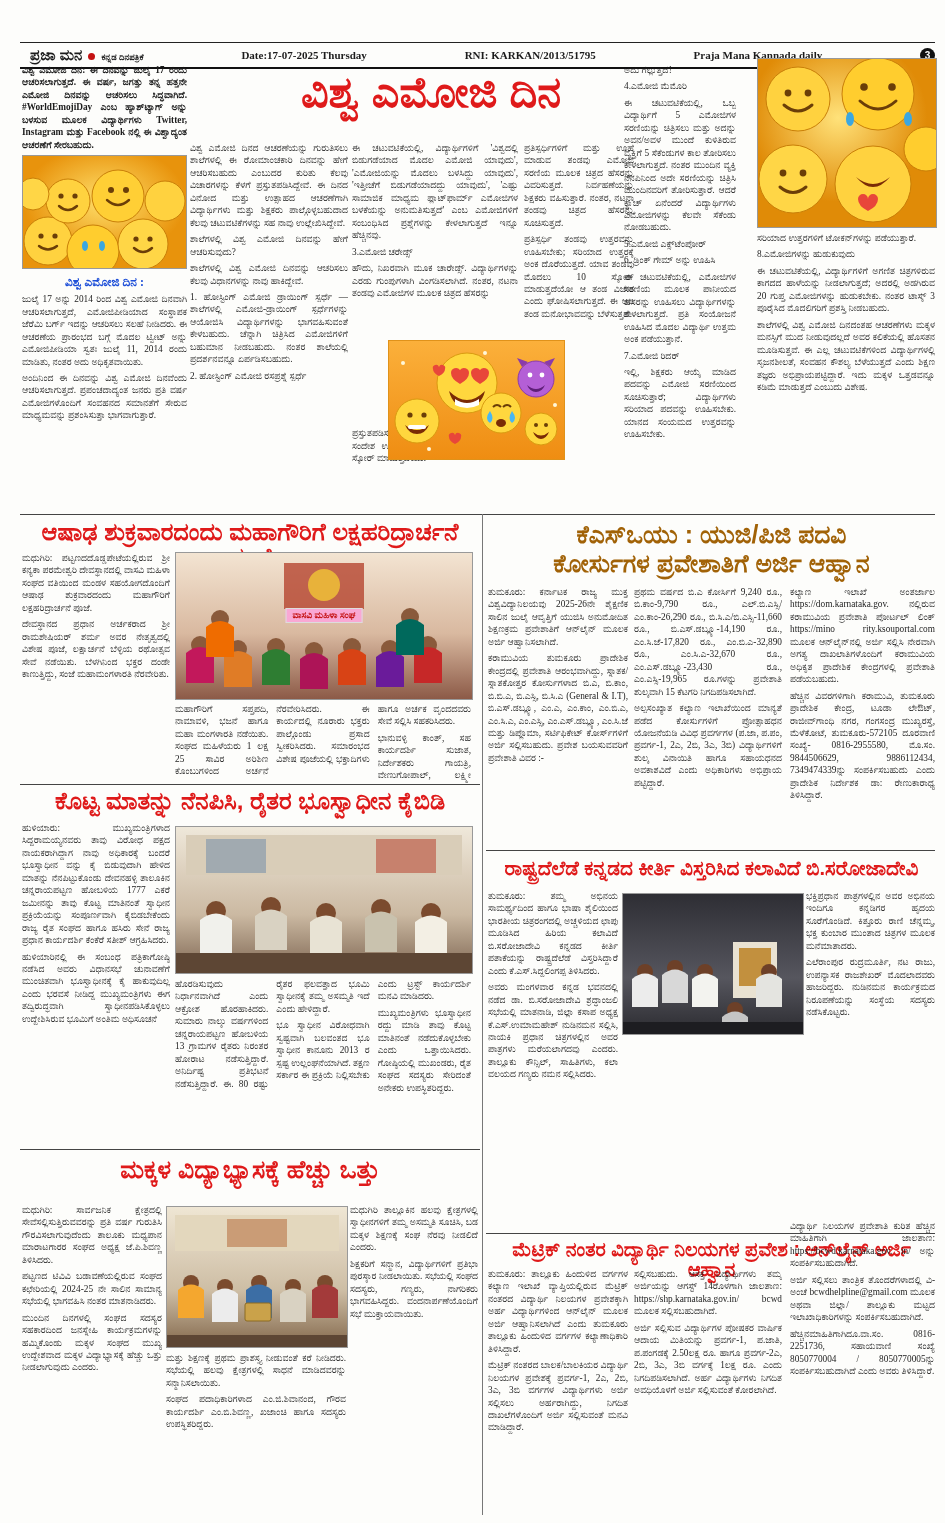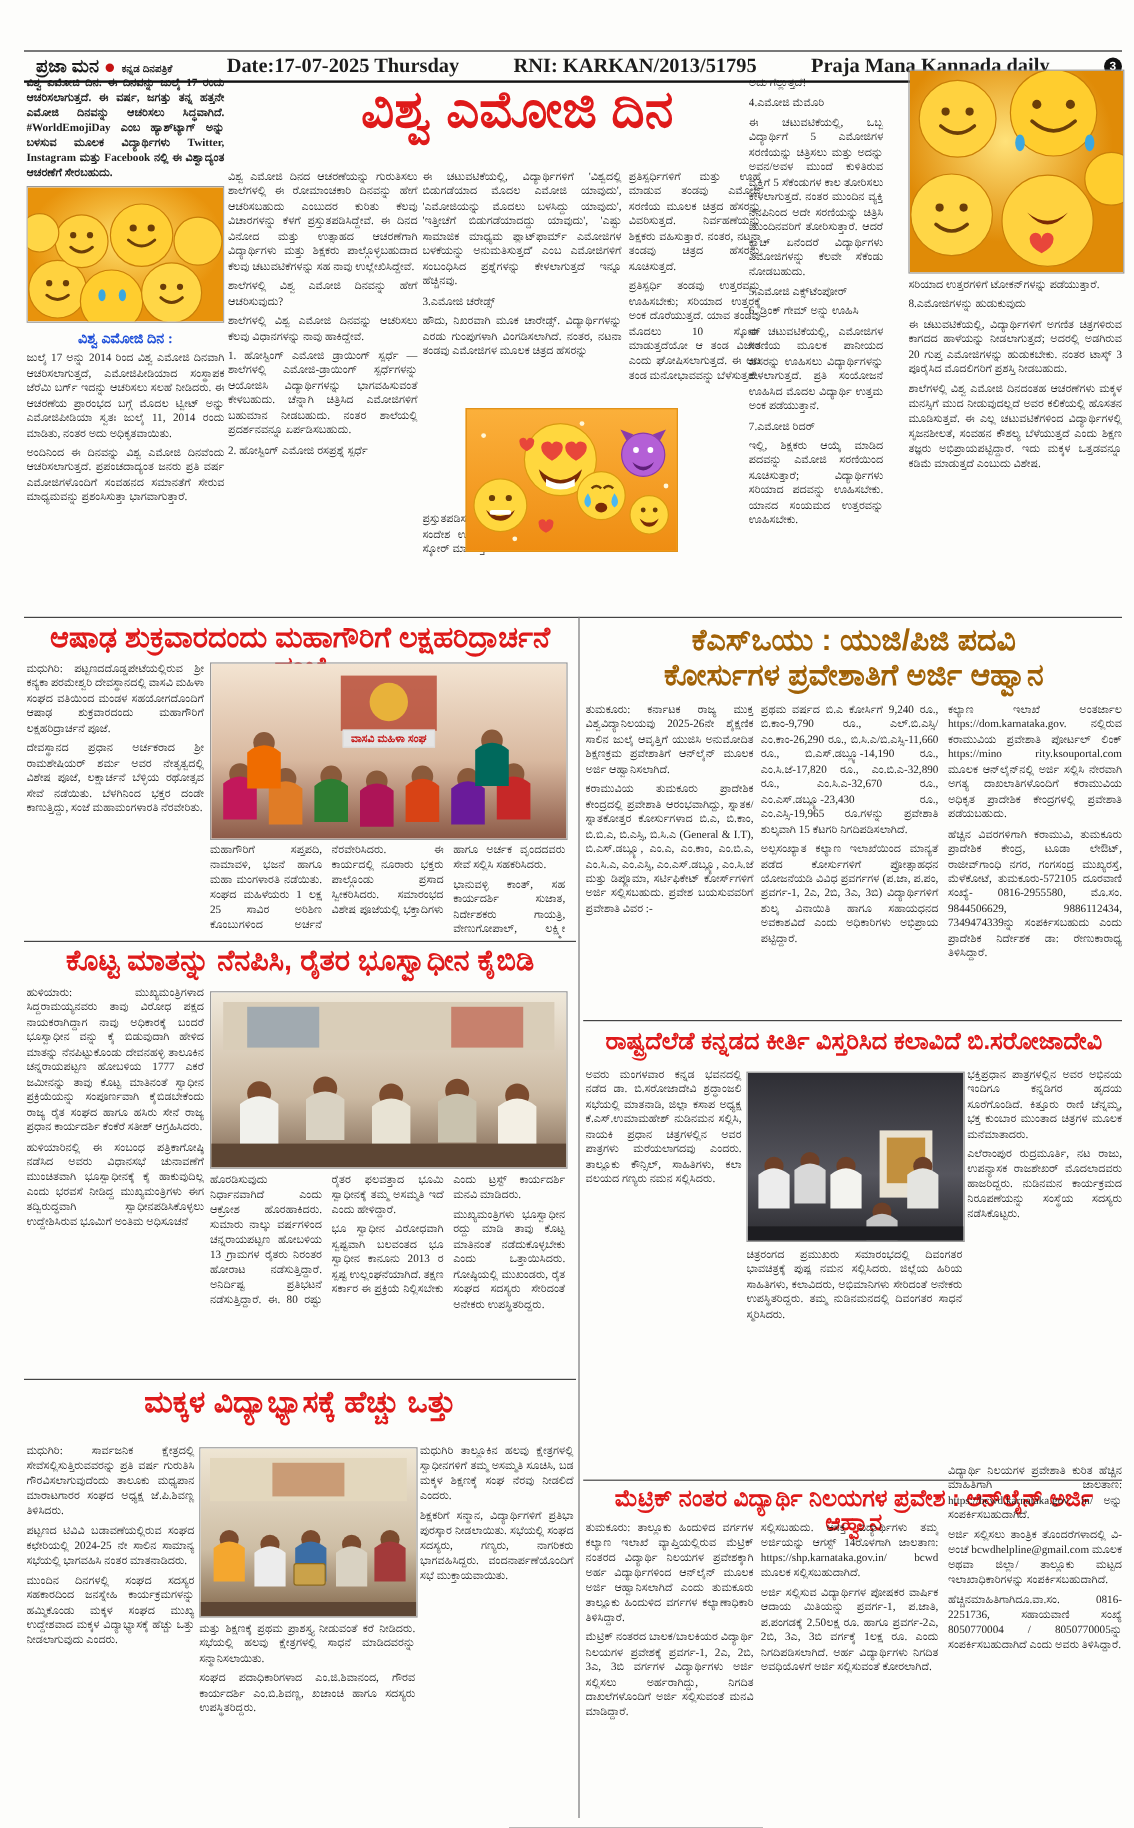--- a/index.html
+++ b/index.html
@@ -6,38 +6,38 @@
   #page{position:relative;width:945px;height:1523px;background:#fdfdfb;margin:0 auto;overflow:hidden;
         font-family:"Liberation Sans","DejaVu Sans",sans-serif;color:#1c1c1c;}
   
   .header{position:absolute;left:20px;top:42px;width:915px;height:24px;
           border-top:1.5px solid #222;border-bottom:2.5px solid #111;
           display:flex;align-items:center;justify-content:space-between;}
   .masthead{display:flex;align-items:baseline;gap:5px;margin-left:10px;}
   .masthead .logo{font-weight:bold;font-size:15px;letter-spacing:0;}
   .masthead .dot{width:7px;height:7px;border-radius:50%;background:#c41212;display:inline-block;margin:0 1px;}
   .masthead .tag{font-size:8.5px;font-weight:bold;}
-  .h-item{font-size:17px;font-weight:bold;font-family:"Liberation Serif",serif;}
+  .h-item{font-size:11px;font-weight:bold;font-family:"Liberation Serif",serif;}
   .pageno{width:15px;height:15px;border-radius:50%;background:#111;color:#fff;font-size:10px;
           font-weight:bold;display:flex;align-items:center;justify-content:center;}
   
   .col{position:absolute;overflow:hidden;text-align:justify;font-size:9.3px;line-height:1.34;
        font-family:"Liberation Serif","DejaVu Serif",serif;}
   .col p{margin:0 0 4px 0;}
   .subhead-red{color:#1d4ed8;font-weight:bold;text-align:center;font-size:12px;margin:5px 0 3px 0;}
   .headline{position:absolute;font-weight:bold;color:#df1a1a;text-align:center;
             font-family:"Liberation Sans",sans-serif;line-height:1.05;}
   .headline.black{color:#a16207;}
   .hrule{position:absolute;height:1px;background:#444;}
   .vrule{position:absolute;width:1px;background:#777;}
   
   .photo{position:absolute;overflow:hidden;border:1px solid #999;}
   .photo svg{display:block;width:100%;height:100%;}
   .caption-strip{position:absolute;left:50%;top:38%;transform:translateX(-50%);
-                 background:#e5e5e5;color:#c41212;font-weight:bold;font-size:9px;
+                 background:#f9a8d4;color:#c41212;font-weight:bold;font-size:9px;
                  padding:1px 6px;border:1px solid #ddd;white-space:nowrap;}
   
   .emoji-art{position:absolute;border:1px solid #e0921a;overflow:hidden;z-index:3;background:#f7a21b;}
 </style>
 </head>
 <body>
 
 <div id="page">
 
   <div class="header">
@@ -331,20 +331,21 @@
     </svg>
   </div>
   <div class="col" style="left:175px;top:978px;width:296px;height:168px;column-count:3;column-gap:8px;">
       <p>ಹೊರಡಿಸುವುದು ನಿರ್ಧಾನವಾಗಿದೆ ಎಂದು ಆಕ್ರೋಶ ಹೊರಹಾಕಿದರು. ಸುಮಾರು ನಾಲ್ಕು ವರ್ಷಗಳಿಂದ ಚನ್ನರಾಯಪಟ್ಟಣ ಹೋಬಳಿಯ 13 ಗ್ರಾಮಗಳ ರೈತರು ನಿರಂತರ ಹೋರಾಟ ನಡೆಸುತ್ತಿದ್ದಾರೆ. ಅನಿರ್ದಿಷ್ಟ ಪ್ರತಿಭಟನೆ ನಡೆಸುತ್ತಿದ್ದಾರೆ. ಈ. 80 ರಷ್ಟು ರೈತರ ಫಲವತ್ತಾದ ಭೂಮಿ ಸ್ವಾಧೀನಕ್ಕೆ ತಮ್ಮ ಅಸಮ್ಮತಿ ಇದೆ ಎಂದು ಹೇಳಿದ್ದಾರೆ.</p>
       <p>ಭೂ ಸ್ವಾಧೀನ ವಿರೋಧವಾಗಿ ಸ್ವಷ್ಟವಾಗಿ ಬಲವಂತದ ಭೂ ಸ್ವಾಧೀನ ಕಾನೂನು 2013 ರ ಸ್ಪಷ್ಟ ಉಲ್ಲಂಘನೆಯಾಗಿದೆ. ತಕ್ಷಣ ಸರ್ಕಾರ ಈ ಪ್ರಕ್ರಿಯೆ ನಿಲ್ಲಿಸಬೇಕು ಎಂದು ಟ್ರಸ್ಟ್ ಕಾರ್ಯದರ್ಶಿ ಮನವಿ ಮಾಡಿದರು.</p>
       <p>ಮುಖ್ಯಮಂತ್ರಿಗಳು ಭೂಸ್ವಾಧೀನ ರದ್ದು ಮಾಡಿ ತಾವು ಕೊಟ್ಟ ಮಾತಿನಂತೆ ನಡೆದುಕೊಳ್ಳಬೇಕು ಎಂದು ಒತ್ತಾಯಿಸಿದರು. ಗೋಷ್ಠಿಯಲ್ಲಿ ಮುಖಂಡರು, ರೈತ ಸಂಘದ ಸದಸ್ಯರು ಸೇರಿದಂತೆ ಅನೇಕರು ಉಪಸ್ಥಿತರಿದ್ದರು.</p>
     </div>
 
   <div class="headline" style="left:488px;top:858px;width:447px;font-size:20px;">ರಾಷ್ಟ್ರದೆಲೆಡೆ ಕನ್ನಡದ ಕೀರ್ತಿ ವಿಸ್ತರಿಸಿದ ಕಲಾವಿದೆ ಬಿ.ಸರೋಜಾದೇವಿ</div>
   <div class="col" style="left:488px;top:890px;width:130px;height:340px;">
+      <p>ತುಮಕೂರು: ತಮ್ಮ ಅಭಿನಯ ಸಾಮರ್ಥ್ಯದಿಂದ ಹಾಗೂ ಭಾಷಾ ಶೈಲಿಯಿಂದ ಭಾರತೀಯ ಚಿತ್ರರಂಗದಲ್ಲಿ ಅಚ್ಚಳಿಯದ ಛಾಪು ಮೂಡಿಸಿದ ಹಿರಿಯ ಕಲಾವಿದೆ ಬಿ.ಸರೋಜಾದೇವಿ ಕನ್ನಡದ ಕೀರ್ತಿ ಪತಾಕೆಯನ್ನು ರಾಷ್ಟ್ರದೆಲೆಡೆ ವಿಸ್ತರಿಸಿದ್ದಾರೆ ಎಂದು ಕೆ.ಎಸ್.ಸಿದ್ದಲಿಂಗಪ್ಪ ತಿಳಿಸಿದರು.</p>
       <p>ಅವರು ಮಂಗಳವಾರ ಕನ್ನಡ ಭವನದಲ್ಲಿ ನಡೆದ ಡಾ. ಬಿ.ಸರೋಜಾದೇವಿ ಶ್ರದ್ಧಾಂಜಲಿ ಸಭೆಯಲ್ಲಿ ಮಾತನಾಡಿ, ಜಿಲ್ಲಾ ಕಸಾಪ ಅಧ್ಯಕ್ಷ ಕೆ.ಎಸ್.ಉಮಾಮಹೇಶ್ ನುಡಿನಮನ ಸಲ್ಲಿಸಿ, ನಾಯಕಿ ಪ್ರಧಾನ ಚಿತ್ರಗಳಲ್ಲಿನ ಅವರ ಪಾತ್ರಗಳು ಮರೆಯಲಾಗದವು ಎಂದರು. ತಾಲ್ಲೂಕು ಕೌನ್ಸಿಲ್, ಸಾಹಿತಿಗಳು, ಕಲಾ ವಲಯದ ಗಣ್ಯರು ನಮನ ಸಲ್ಲಿಸಿದರು.</p>
     </div>
   <div class="photo" style="left:622px;top:893px;width:180px;height:140px;">
     <svg viewBox="0 0 180 140" preserveAspectRatio="none">
       <defs>
         <linearGradient id="sg" x1="0" y1="0" x2="0" y2="1">
             <stop offset="0%" stop-color="#2e2e34"></stop>
             <stop offset="60%" stop-color="#56565e"></stop>
             <stop offset="100%" stop-color="#2b2b30"></stop>
           </linearGradient>
@@ -357,23 +358,20 @@
       <rect x="110" y="48" width="44" height="56" fill="#e9e2d2"></rect>
       <rect x="116" y="54" width="32" height="38" fill="#c2903e"></rect>
       <use href="#sP" x="22" y="78" style="color:#ececec"></use>
       <use href="#sP" x="52" y="74" style="color:#d8d8d8"></use>
       <use href="#sP" x="82" y="78" style="color:#f3f3ef"></use>
       <use href="#sP" x="112" y="116" style="color:#c5c5c5"></use>
       <use href="#sP" x="146" y="78" style="color:#e4e4e0"></use>
       <rect x="0" y="128" width="180" height="12" fill="#1d1d21"></rect>
     </svg>
   </div>
-  <div class="col" style="left:622px;top:1040px;width:180px;height:190px;">
-      <p>ಚಿತ್ರರಂಗದ ಪ್ರಮುಖರು ಸಮಾರಂಭದಲ್ಲಿ ದಿವಂಗತರ ಭಾವಚಿತ್ರಕ್ಕೆ ಪುಷ್ಪ ನಮನ ಸಲ್ಲಿಸಿದರು. ಜಿಲ್ಲೆಯ ಹಿರಿಯ ಸಾಹಿತಿಗಳು, ಕಲಾವಿದರು, ಅಭಿಮಾನಿಗಳು ಸೇರಿದಂತೆ ಅನೇಕರು ಉಪಸ್ಥಿತರಿದ್ದರು. ತಮ್ಮ ನುಡಿನಮನದಲ್ಲಿ ದಿವಂಗತರ ಸಾಧನೆ ಸ್ಮರಿಸಿದರು.</p>
-    </div>
   <div class="col" style="left:806px;top:890px;width:129px;height:340px;">
       <p>ಭಕ್ತಿಪ್ರಧಾನ ಪಾತ್ರಗಳಲ್ಲಿನ ಅವರ ಅಭಿನಯ ಇಂದಿಗೂ ಕನ್ನಡಿಗರ ಹೃದಯ ಸೂರೆಗೊಂಡಿದೆ. ಕಿತ್ತೂರು ರಾಣಿ ಚೆನ್ನಮ್ಮ, ಭಕ್ತ ಕುಂಬಾರ ಮುಂತಾದ ಚಿತ್ರಗಳ ಮೂಲಕ ಮನೆಮಾತಾದರು.</p>
       <p>ಎಲೆರಾಂಪುರ ರುದ್ರಮೂರ್ತಿ, ನಟ ರಾಜು, ಉಪನ್ಯಾಸಕ ರಾಜಶೇಖರ್ ಮೊದಲಾದವರು ಹಾಜರಿದ್ದರು. ನುಡಿನಮನ ಕಾರ್ಯಕ್ರಮದ ನಿರೂಪಣೆಯನ್ನು ಸಂಸ್ಥೆಯ ಸದಸ್ಯರು ನಡೆಸಿಕೊಟ್ಟರು.</p>
     </div>
 
   <div class="headline" style="left:22px;top:1156px;width:456px;font-size:25px;">ಮಕ್ಕಳ ವಿದ್ಯಾಭ್ಯಾಸಕ್ಕೆ ಹೆಚ್ಚು ಒತ್ತು</div>
   <div class="col" style="left:22px;top:1204px;width:140px;height:310px;">
       <p>ಮಧುಗಿರಿ: ಸಾರ್ವಜನಿಕ ಕ್ಷೇತ್ರದಲ್ಲಿ ಸೇವೆಸಲ್ಲಿಸುತ್ತಿರುವವರನ್ನು ಪ್ರತಿ ವರ್ಷ ಗುರುತಿಸಿ ಗೌರವಿಸಲಾಗುವುದೆಂದು ತಾಲೂಕು ಮಧ್ಯಪಾನ ಮಾರಾಟಗಾರರ ಸಂಘದ ಅಧ್ಯಕ್ಷ ಜೆ.ಪಿ.ಶಿವಣ್ಣ ತಿಳಿಸಿದರು.</p>
       <p>ಪಟ್ಟಣದ ಟಿವಿವಿ ಬಡಾವಣೆಯಲ್ಲಿರುವ ಸಂಘದ ಕಛೇರಿಯಲ್ಲಿ 2024-25 ನೇ ಸಾಲಿನ ಸಾಮಾನ್ಯ ಸಭೆಯಲ್ಲಿ ಭಾಗವಹಿಸಿ ನಂತರ ಮಾತನಾಡಿದರು.</p>
       <p>ಮುಂದಿನ ದಿನಗಳಲ್ಲಿ ಸಂಘದ ಸದಸ್ಯರ ಸಹಕಾರದಿಂದ ಜನಸ್ನೇಹಿ ಕಾರ್ಯಕ್ರಮಗಳನ್ನು ಹಮ್ಮಿಕೊಂಡು ಮಕ್ಕಳ ಸಂಘದ ಮುಖ್ಯ ಉದ್ದೇಶವಾದ ಮಕ್ಕಳ ವಿದ್ಯಾಭ್ಯಾಸಕ್ಕೆ ಹೆಚ್ಚು ಒತ್ತು ನೀಡಲಾಗುವುದು ಎಂದರು.</p>

